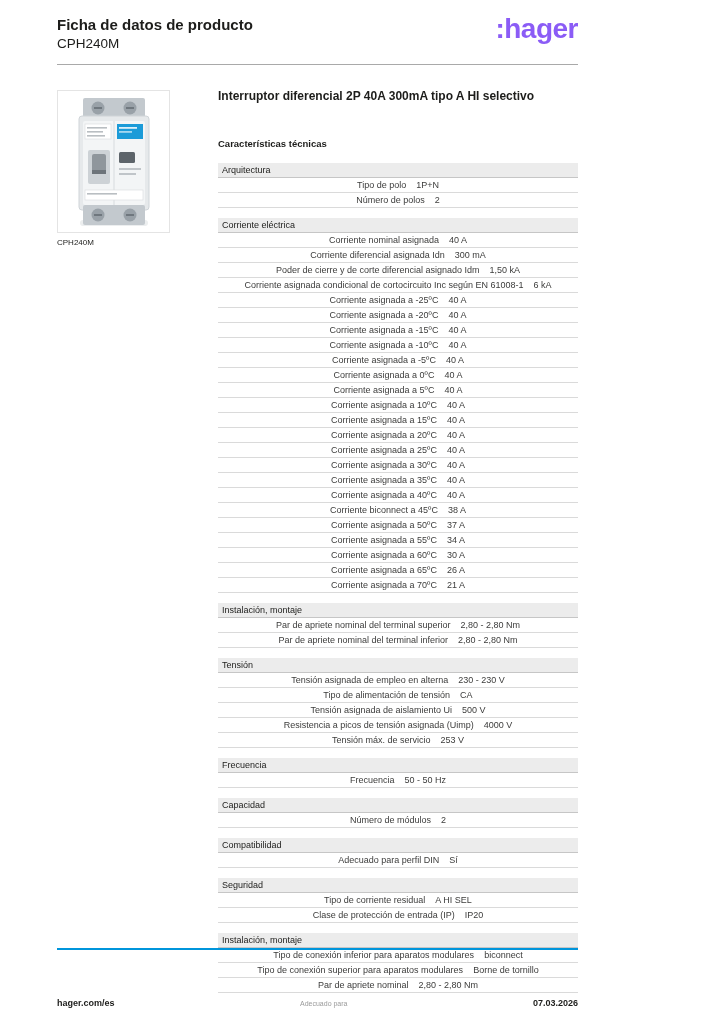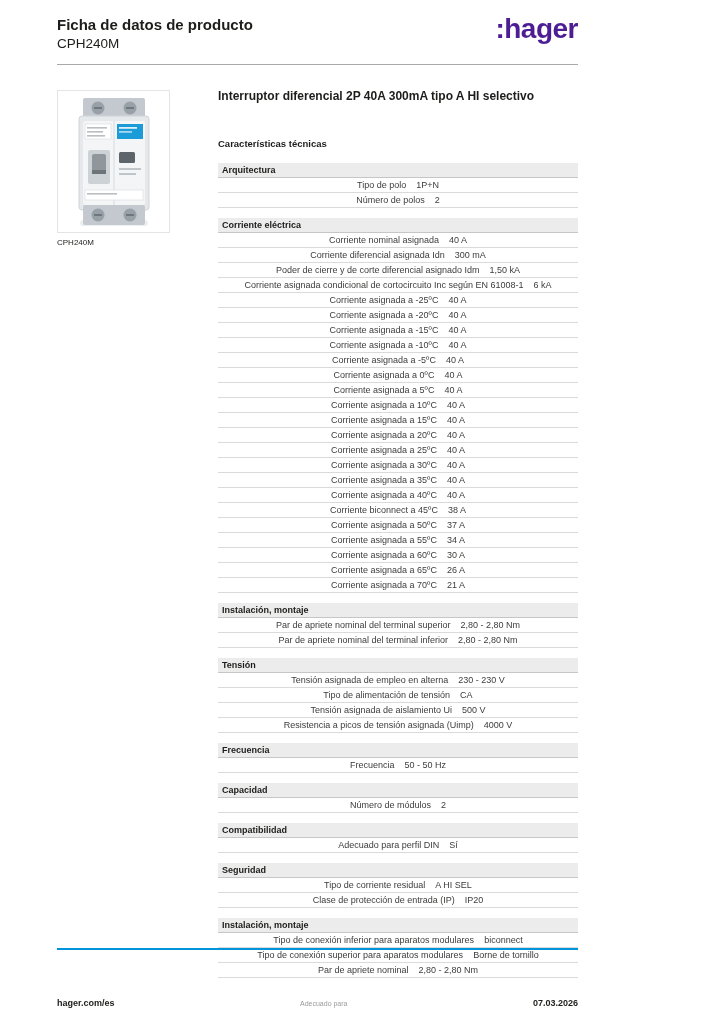--- a/index.html
+++ b/index.html
@@ -33,21 +33,21 @@
   }
   .product-image svg { display: block; }
   .image-caption { font-size: 8px; margin-top: 5px; color: #1d1d1b; }
 
   .right-col { flex: 1; min-width: 0; }
   .product-title { font-size: 12px; font-weight: 700; line-height: 12px; }
   .tech-heading { font-size: 9.5px; font-weight: 700; margin-top: 36px; }
 
   #sections { margin-top: 14px; }
   .section-header {
-    font-size: 9px; font-weight: 700; line-height: 10px;
+    font-size: 9px; font-weight: 400; line-height: 10px;
     padding: 2px 4px;
     background: #ececec;
     border-bottom: 1px solid #c6c6c6;
     margin-top: 10px;
   }
   #sections .section-header:first-child { margin-top: 0; }
   .spec-row {
     display: flex; justify-content: center; align-items: baseline;
     font-size: 9px; line-height: 10px;
     padding: 2px 4px;
@@ -67,21 +67,21 @@
 </head>
 <body>
 
 <div class="page">
 
   <div class="header">
     <div>
       <h1>Ficha de datos de producto</h1>
       <div class="subtitle">CPH240M</div>
     </div>
-    <div class="logo" style="color: #4c1d95;">:hager</div>
+    <div class="logo" style="color: #8b5cf6;">:hager</div>
   </div>
 
   <hr class="header-rule">
 
   <div class="content">
     <div class="left-col">
       <div class="product-image">
         <svg width="111" height="141" viewBox="0 0 111 141" xmlns="http://www.w3.org/2000/svg">
           <rect x="0" y="0" width="111" height="141" fill="#ffffff"></rect>
           <rect x="22" y="129" width="68" height="6" rx="3" fill="#eceeef"></rect>
@@ -247,20 +247,24 @@
             <span class="spec-value">CA</span>
           </div>
           <div class="spec-row">
             <span class="spec-label">Tensión asignada de aislamiento Ui</span>
             <span class="spec-value">500 V</span>
           </div>
           <div class="spec-row">
             <span class="spec-label">Resistencia a picos de tensión asignada (Uimp)</span>
             <span class="spec-value">4000 V</span>
           </div>
+          <div class="spec-row">
+            <span class="spec-label">Tensión máx. de servicio</span>
+            <span class="spec-value">253 V</span>
+          </div>
           <div class="section-header">Frecuencia</div>
           <div class="spec-row">
             <span class="spec-label">Frecuencia</span>
             <span class="spec-value">50 - 50 Hz</span>
           </div>
           <div class="section-header">Capacidad</div>
           <div class="spec-row">
             <span class="spec-label">Número de módulos</span>
             <span class="spec-value">2</span>
           </div>

